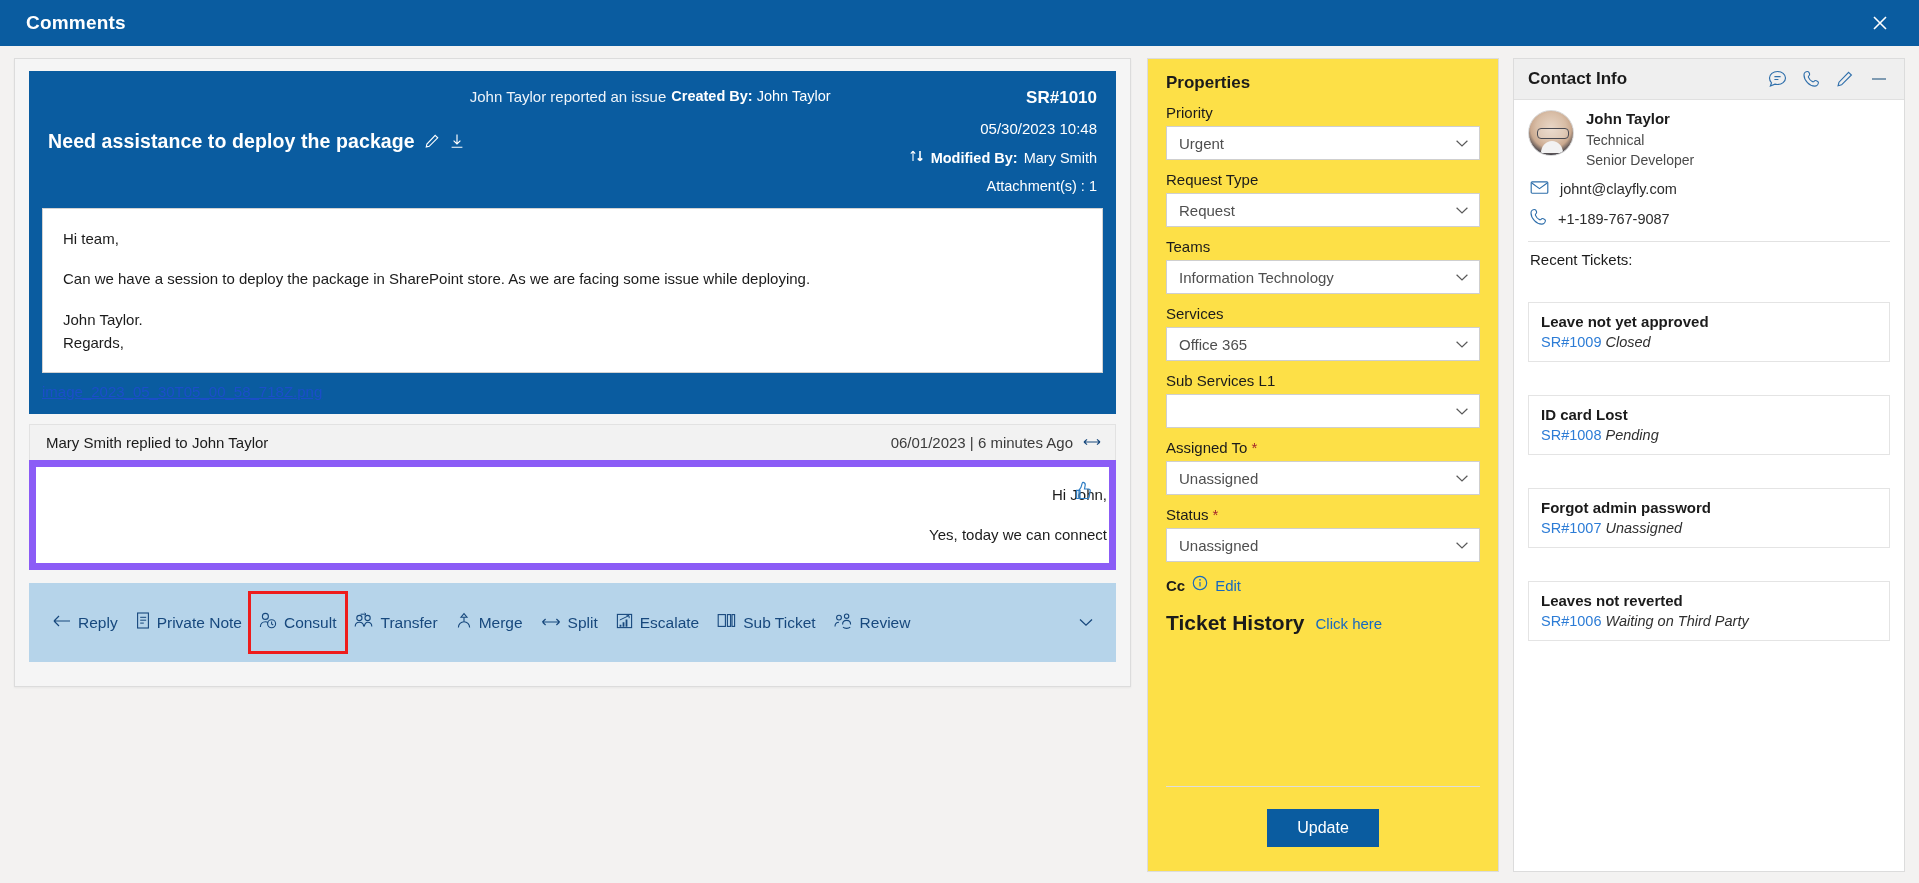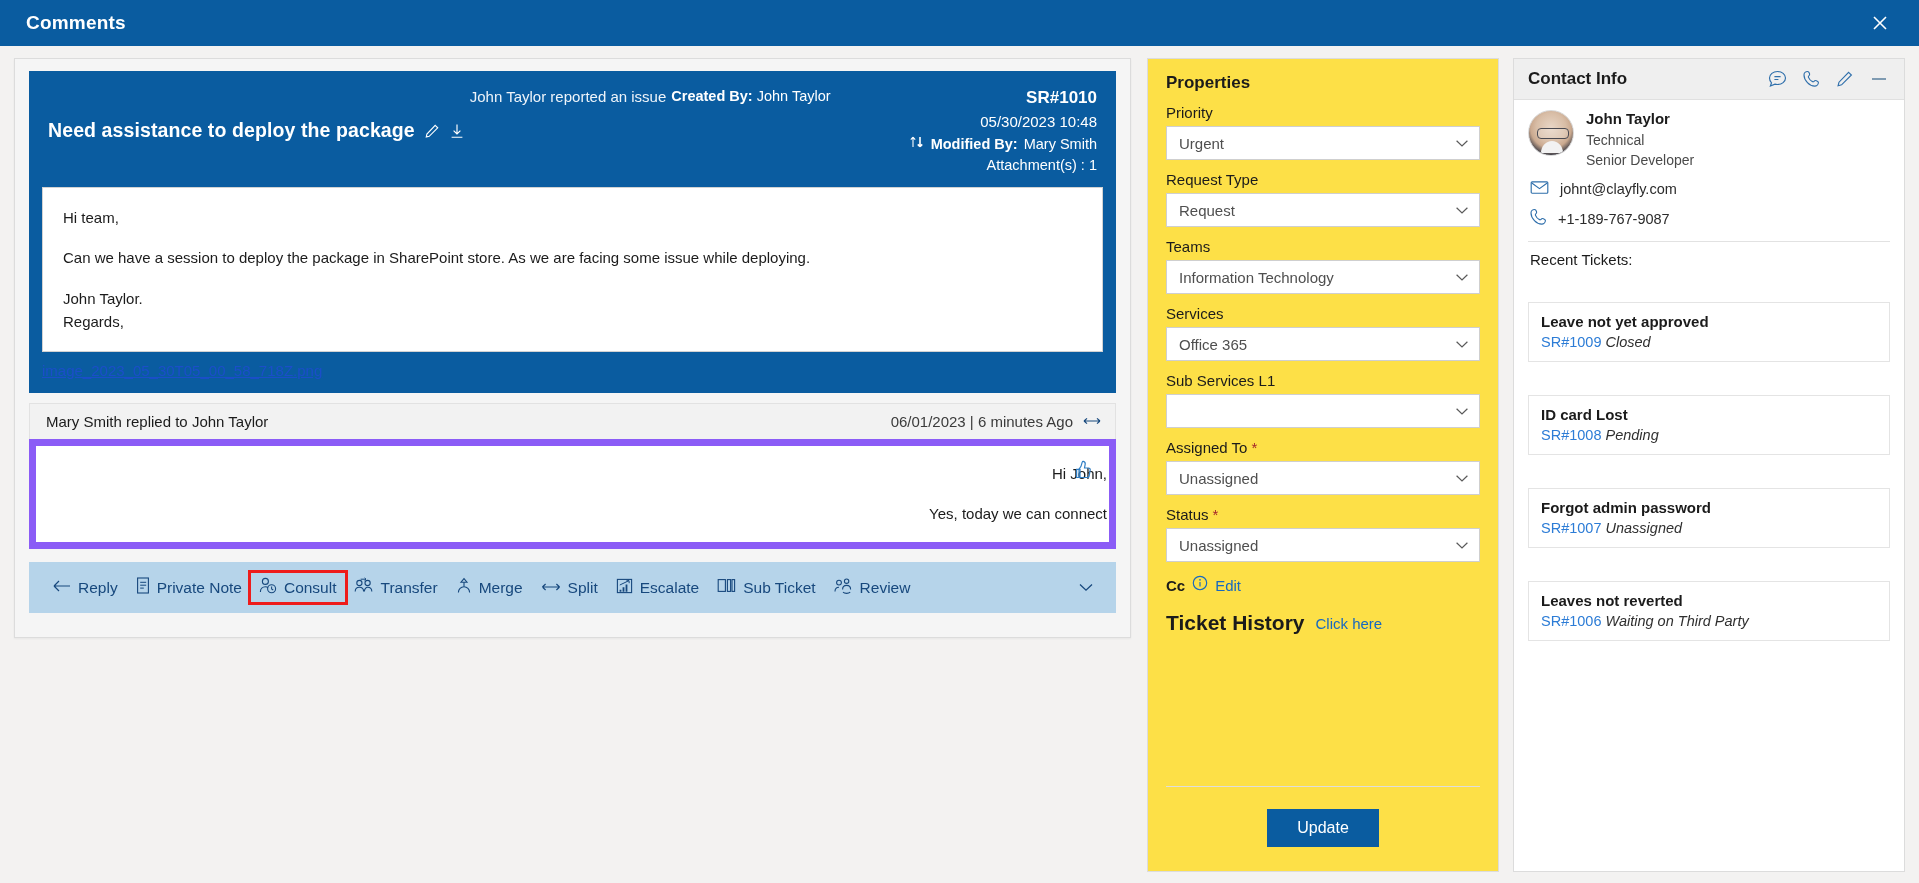--- a/index.html
+++ b/index.html
@@ -68,21 +68,21 @@
     letter-spacing: .1px;
   }
   .th-icon { cursor: pointer; display:inline-flex; }
   .th-sub { font-size: 15px; color: #eef4fa; }
   .th-created { font-size: 14.5px; color: #ffffff; }
   .th-created b { font-weight: bold; }
   .th-created span { font-weight: normal; }
 
   .th-right {
     text-align: right; color: #ffffff;
-    display:flex; flex-direction: column; gap: 5px; align-items: flex-end;
+    display:flex; flex-direction: column; gap: 12px; align-items: flex-end;
   }
   .th-sr { font-size: 17px; font-weight: bold; }
   .th-date { font-size: 15px; font-weight: normal; }
   .th-mod { font-size: 14.5px; display:flex; align-items:center; gap:6px; }
   .th-mod b { font-weight: bold; }
   .th-mod span.val { font-weight: normal; }
   .th-att { font-size: 14.5px; font-weight: bold; }
   .th-att span { font-weight: normal; }
 
   
@@ -122,21 +122,21 @@
     padding: 11px 16px 11px 14px;
     gap: 0;
   }
   .act {
     display: flex; align-items: center; gap: 7px;
     color: #17487d; font-size: 15.5px;
     padding: 4px 9px; cursor: pointer; white-space: nowrap;
   }
   .act.highlight {
     outline: 3px solid #ee1c1c; outline-offset: 0;
-    padding: 4px 8px;
+    padding: 18px 8px;
   }
   .act-chevron { margin-left: auto; color: #17487d; cursor: pointer; padding-right: 4px; }
 
   
   .props-col {
     width: 352px;
     margin: 12px 0 11px 2px;
     background: #fde047;
     border: 1px solid #dcdcdc;
     display: flex; flex-direction: column;

